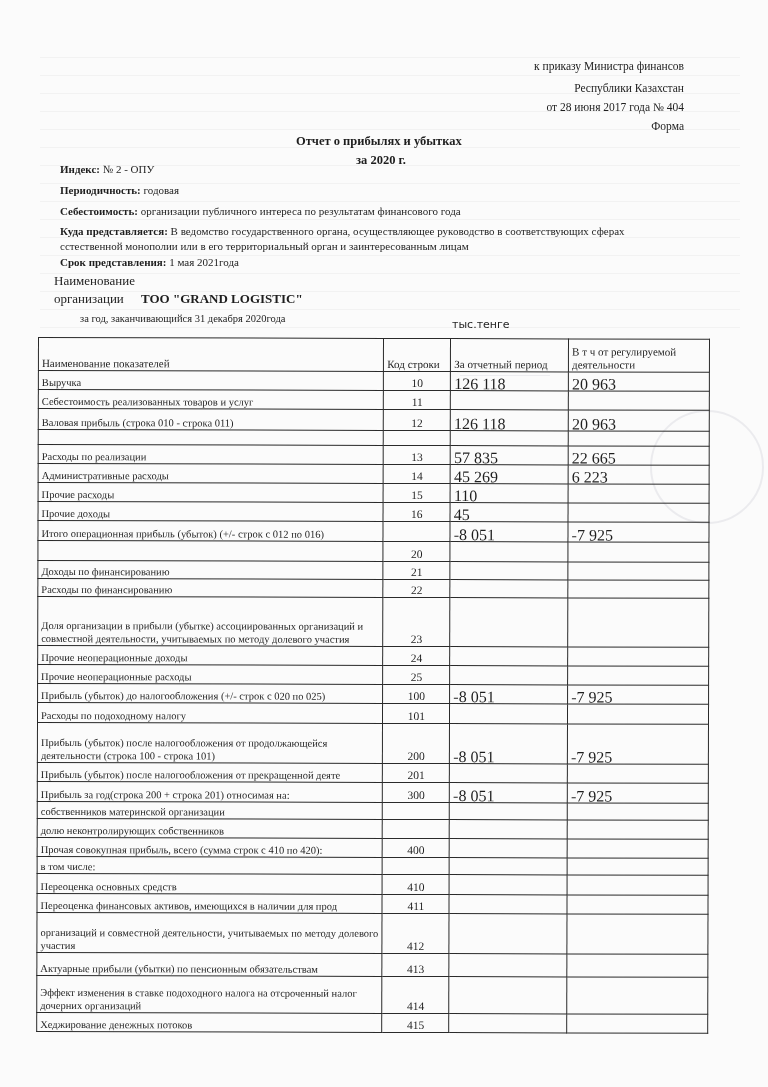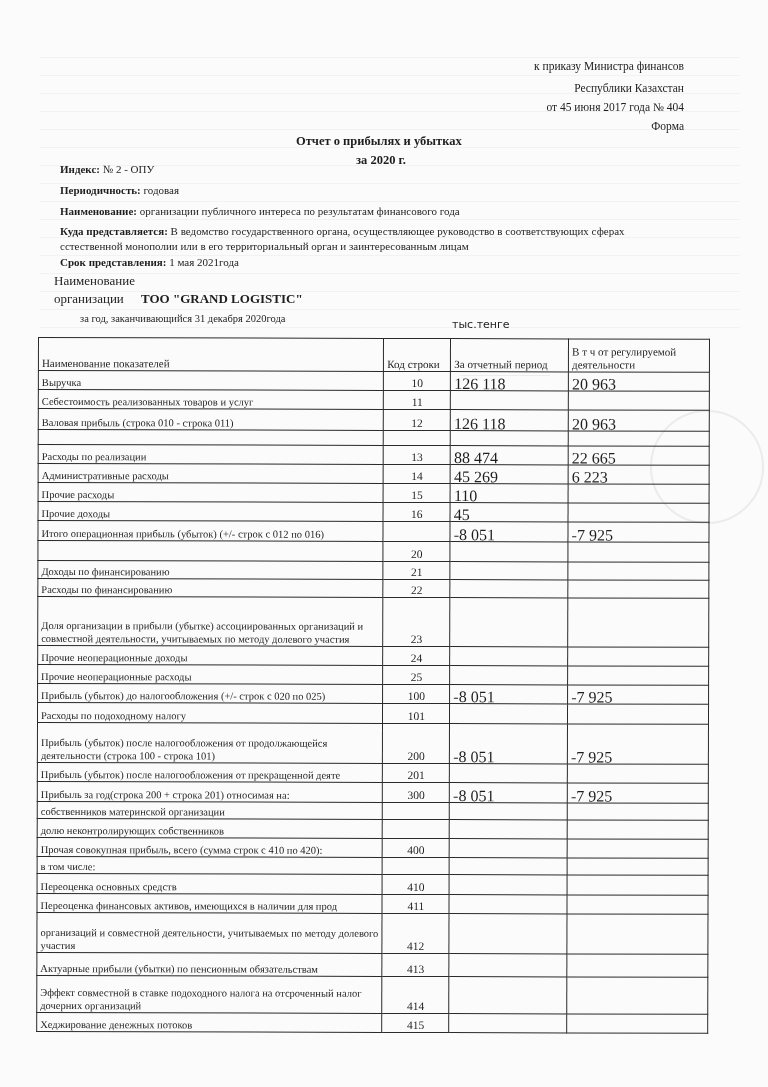--- a/index.html
+++ b/index.html
@@ -61,34 +61,34 @@
     pointer-events: none;
   }
 </style>
 </head>
 <body>
 
 <div class="ghost"></div>
 
 <div class="abs hdr-right" style="top:60px;">к приказу Министра финансов</div>
 <div class="abs hdr-right" style="top:82px;">Республики Казахстан</div>
-<div class="abs hdr-right" style="top:101px;">от 45 июня 2017 года № 404</div>
+<div class="abs hdr-right" style="top:101px;">от 28 июня 2017 года № 404</div>
 <div class="abs hdr-right" style="top:120px;">Форма</div>
 
 <div class="abs title" style="top:134px; left:296px;">Отчет о прибылях и убытках</div>
 <div class="abs title" style="top:153px; left:356px;">за 2020 г.</div>
 
 <div class="abs meta" style="top:163px;">
   <b>Индекс:</b><span> № 2 - ОПУ</span>
 </div>
 <div class="abs meta" style="top:184px;">
   <b>Периодичность:</b><span> годовая</span>
 </div>
 <div class="abs meta" style="top:205px;">
-  <b>Наименование:</b><span> организации публичного интереса по результатам финансового года</span>
+  <b>Себестоимость:</b><span> организации публичного интереса по результатам финансового года</span>
 </div>
 <div class="abs meta" style="top:225px;">
   <b>Куда представляется:</b><span> В ведомство государственного органа, осуществляющее руководство в соответствующих сферах</span>
 </div>
 <div class="abs meta" style="top:240px;">сстественной монополии или в его территориальный орган и заинтересованным лицам</div>
 <div class="abs meta" style="top:256px;">
   <b>Срок представления:</b><span>  1 мая 2021года</span>
 </div>
 
 <div class="abs org-label" style="top:273px;">Наименование</div>
@@ -137,21 +137,21 @@
       </tr>
       <tr style="height: 15px;">
         <td class="label"></td>
         <td class="code"></td>
         <td class="val"></td>
         <td class="val"></td>
       </tr>
       <tr style="height: 19px;">
         <td class="label">Расходы по реализации</td>
         <td class="code">13</td>
-        <td class="val">88 474</td>
+        <td class="val">57 835</td>
         <td class="val">22 665</td>
       </tr>
       <tr style="height: 19px;">
         <td class="label">Административные расходы</td>
         <td class="code">14</td>
         <td class="val">45 269</td>
         <td class="val">6 223</td>
       </tr>
       <tr style="height: 19px;">
         <td class="label">Прочие расходы</td>
@@ -279,21 +279,21 @@
         <td class="val"></td>
         <td class="val"></td>
       </tr>
       <tr style="height: 23px;">
         <td class="label">Актуарные прибыли (убытки) по пенсионным обязательствам</td>
         <td class="code">413</td>
         <td class="val"></td>
         <td class="val"></td>
       </tr>
       <tr style="height: 37px;">
-        <td class="label">Эффект совместной в ставке подоходного налога на отсроченный налог дочерних организаций</td>
+        <td class="label">Эффект изменения в ставке подоходного налога на отсроченный налог дочерних организаций</td>
         <td class="code">414</td>
         <td class="val"></td>
         <td class="val"></td>
       </tr>
       <tr style="height: 19px;">
         <td class="label">Хеджирование денежных потоков</td>
         <td class="code">415</td>
         <td class="val"></td>
         <td class="val"></td>
       </tr>

